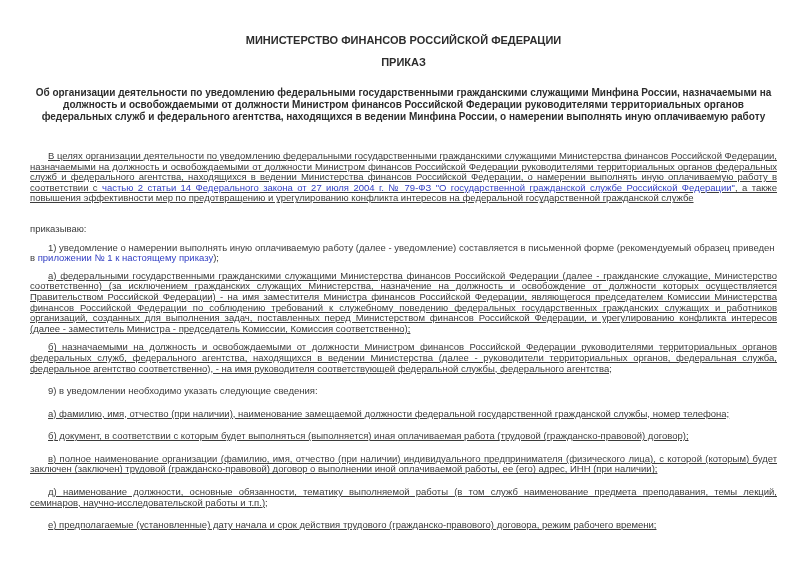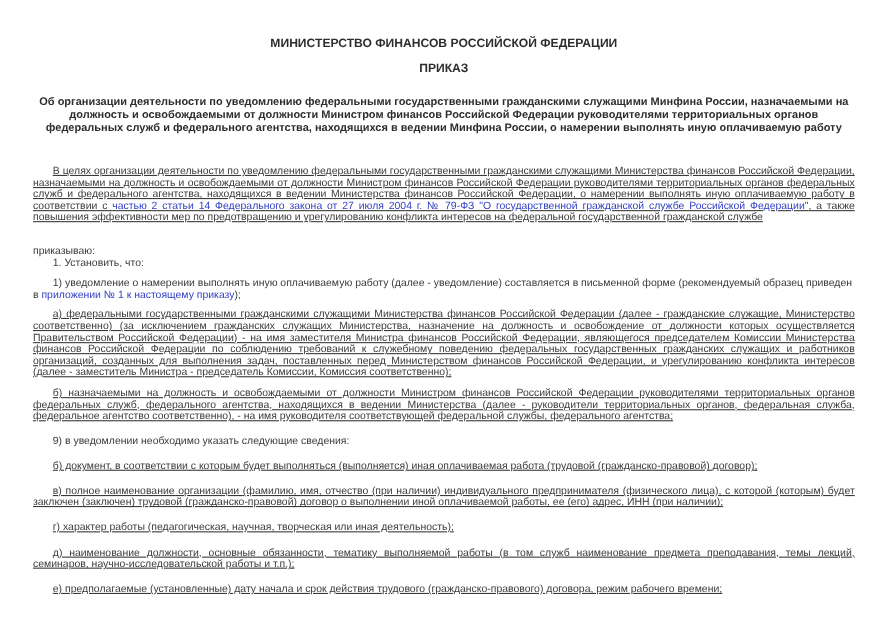--- a/index.html
+++ b/index.html
@@ -79,30 +79,29 @@
   </div>
 
   <div class="doc-title">Об организации деятельности по уведомлению федеральными государственными гражданскими служащими Минфина России, назначаемыми на должность и освобождаемыми от должности Министром финансов Российской Федерации руководителями территориальных органов федеральных служб и федерального агентства, находящихся в ведении Минфина России, о намерении выполнять иную оплачиваемую работу</div>
 
   <div class="doc-body">
 
     <p class="p-intro indent justify"><span>В целях организации деятельности по уведомлению федеральными государственными гражданскими служащими Министерства финансов Российской Федерации, назначаемыми на должность и освобождаемыми от должности Министром финансов Российской Федерации руководителями территориальных органов федеральных служб и федерального агентства, находящихся в ведении Министерства финансов Российской Федерации, о намерении выполнять иную оплачиваемую работу в соответствии с </span><a class="doc-link">частью 2 статьи 14 Федерального закона от 27 июля 2004 г. № 79-ФЗ "О государственной гражданской службе Российской Федерации"</a><span>, а также повышения эффективности мер по предотвращению и урегулированию конфликта интересов на федеральной государственной гражданской службе</span></p>
 
     <p class="p-prikaz">приказываю:</p>
 
-    <p class="indent">1. Установить, что:</p>
 
     <p class="p-sub1 indent"><span>1) уведомление о намерении выполнять иную оплачиваемую работу (далее - уведомление) составляется в письменной форме (рекомендуемый образец приведен в </span><a class="doc-link">приложении № 1 к настоящему приказу</a><span>);</span></p>
 
     <p class="p-a indent justify">а) федеральными государственными гражданскими служащими Министерства финансов Российской Федерации (далее - гражданские служащие, Министерство соответственно) (за исключением гражданских служащих Министерства, назначение на должность и освобождение от должности которых осуществляется Правительством Российской Федерации) - на имя заместителя Министра финансов Российской Федерации, являющегося председателем Комиссии Министерства финансов Российской Федерации по соблюдению требований к служебному поведению федеральных государственных гражданских служащих и работников организаций, созданных для выполнения задач, поставленных перед Министерством финансов Российской Федерации, и урегулированию конфликта интересов (далее - заместитель Министра - председатель Комиссии, Комиссия соответственно);</p>
 
     <p class="p-b indent justify">б) назначаемыми на должность и освобождаемыми от должности Министром финансов Российской Федерации руководителями территориальных органов федеральных служб, федерального агентства, находящихся в ведении Министерства (далее - руководители территориальных органов, федеральная служба, федеральное агентство соответственно), - на имя руководителя соответствующей федеральной службы, федерального агентства;</p>
 
     <p class="p-sub2 indent">9) в уведомлении необходимо указать следующие сведения:</p>
 
+    <p class="p-det indent justify">а) фамилию, имя, отчество (при наличии), наименование замещаемой должности федеральной государственной гражданской службы, номер телефона;</p>
     <p class="p-det indent justify">б) документ, в соответствии с которым будет выполняться (выполняется) иная оплачиваемая работа (трудовой (гражданско-правовой) договор);</p>
     <p class="p-det indent justify">в) полное наименование организации (фамилию, имя, отчество (при наличии) индивидуального предпринимателя (физического лица), с которой (которым) будет заключен (заключен) трудовой (гражданско-правовой) договор о выполнении иной оплачиваемой работы, ее (его) адрес, ИНН (при наличии);</p>
-    <p class="p-det indent justify">г) характер работы (педагогическая, научная, творческая или иная деятельность);</p>
     <p class="p-det indent justify">д) наименование должности, основные обязанности, тематику выполняемой работы (в том служб наименование предмета преподавания, темы лекций, семинаров, научно-исследовательской работы и т.п.);</p>
     <p class="p-det indent justify">е) предполагаемые (установленные) дату начала и срок действия трудового (гражданско-правового) договора, режим рабочего времени;</p>
 
   </div>
 </div>
 
 </body></html>

